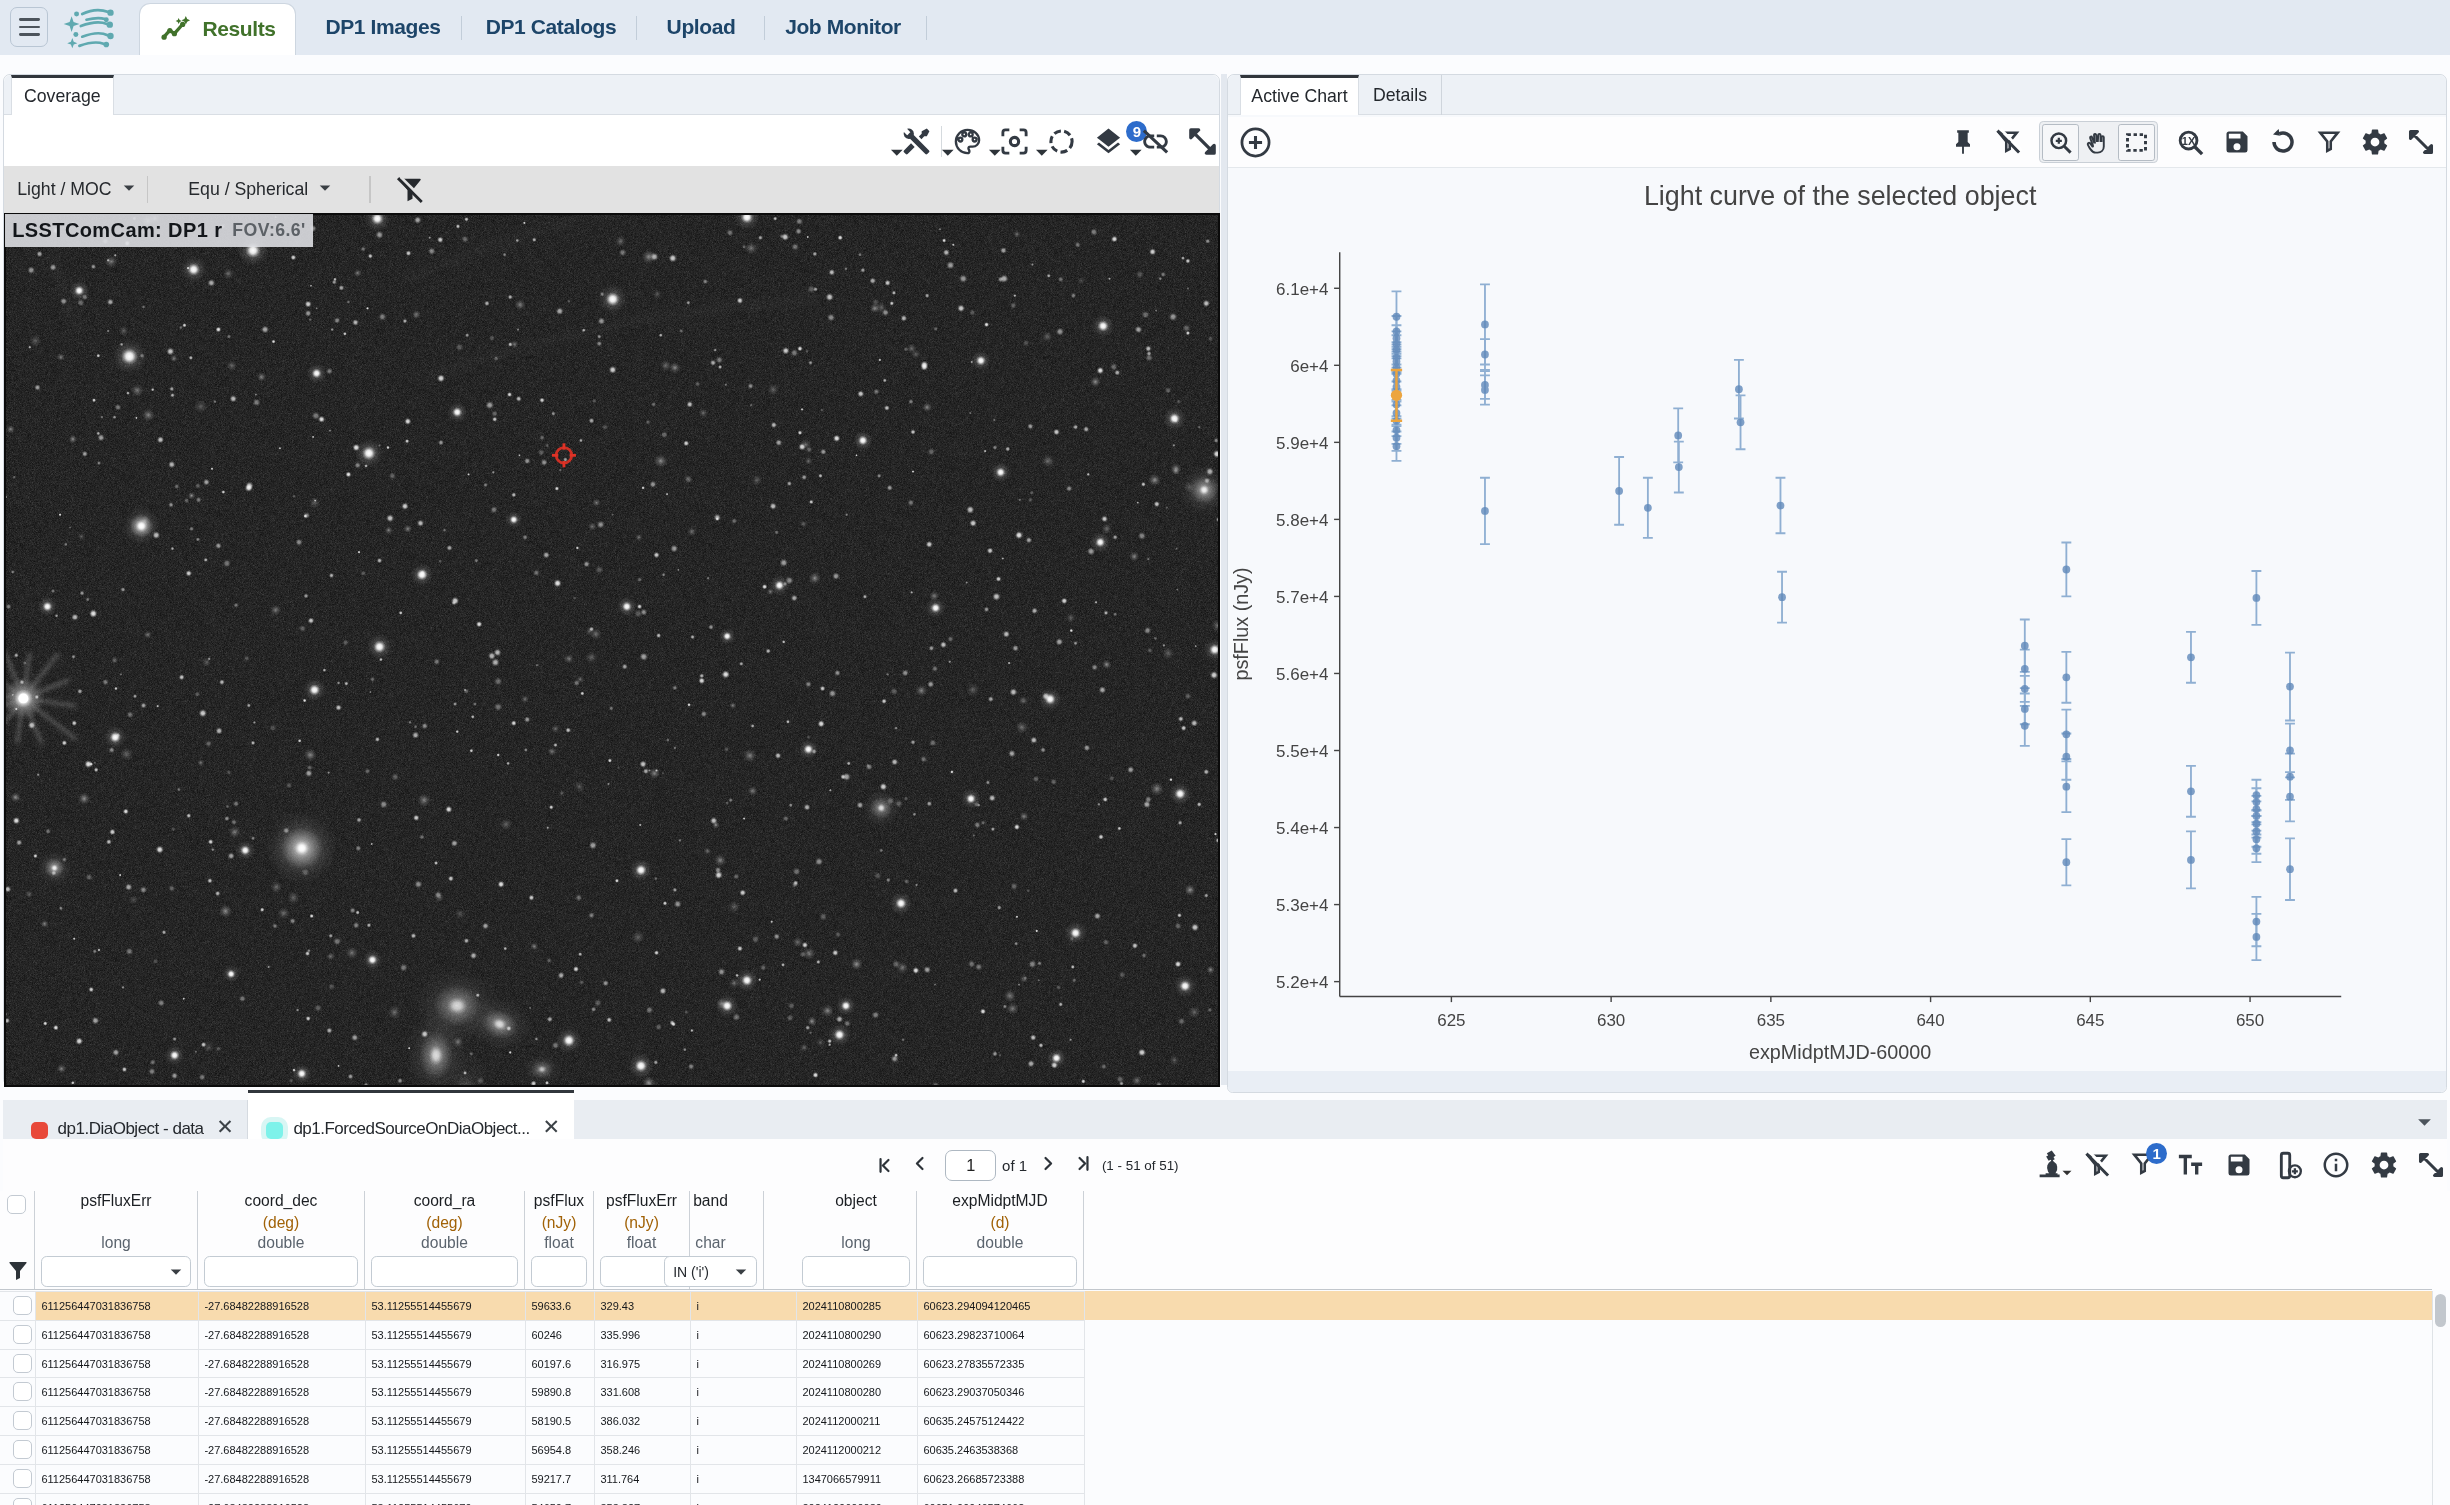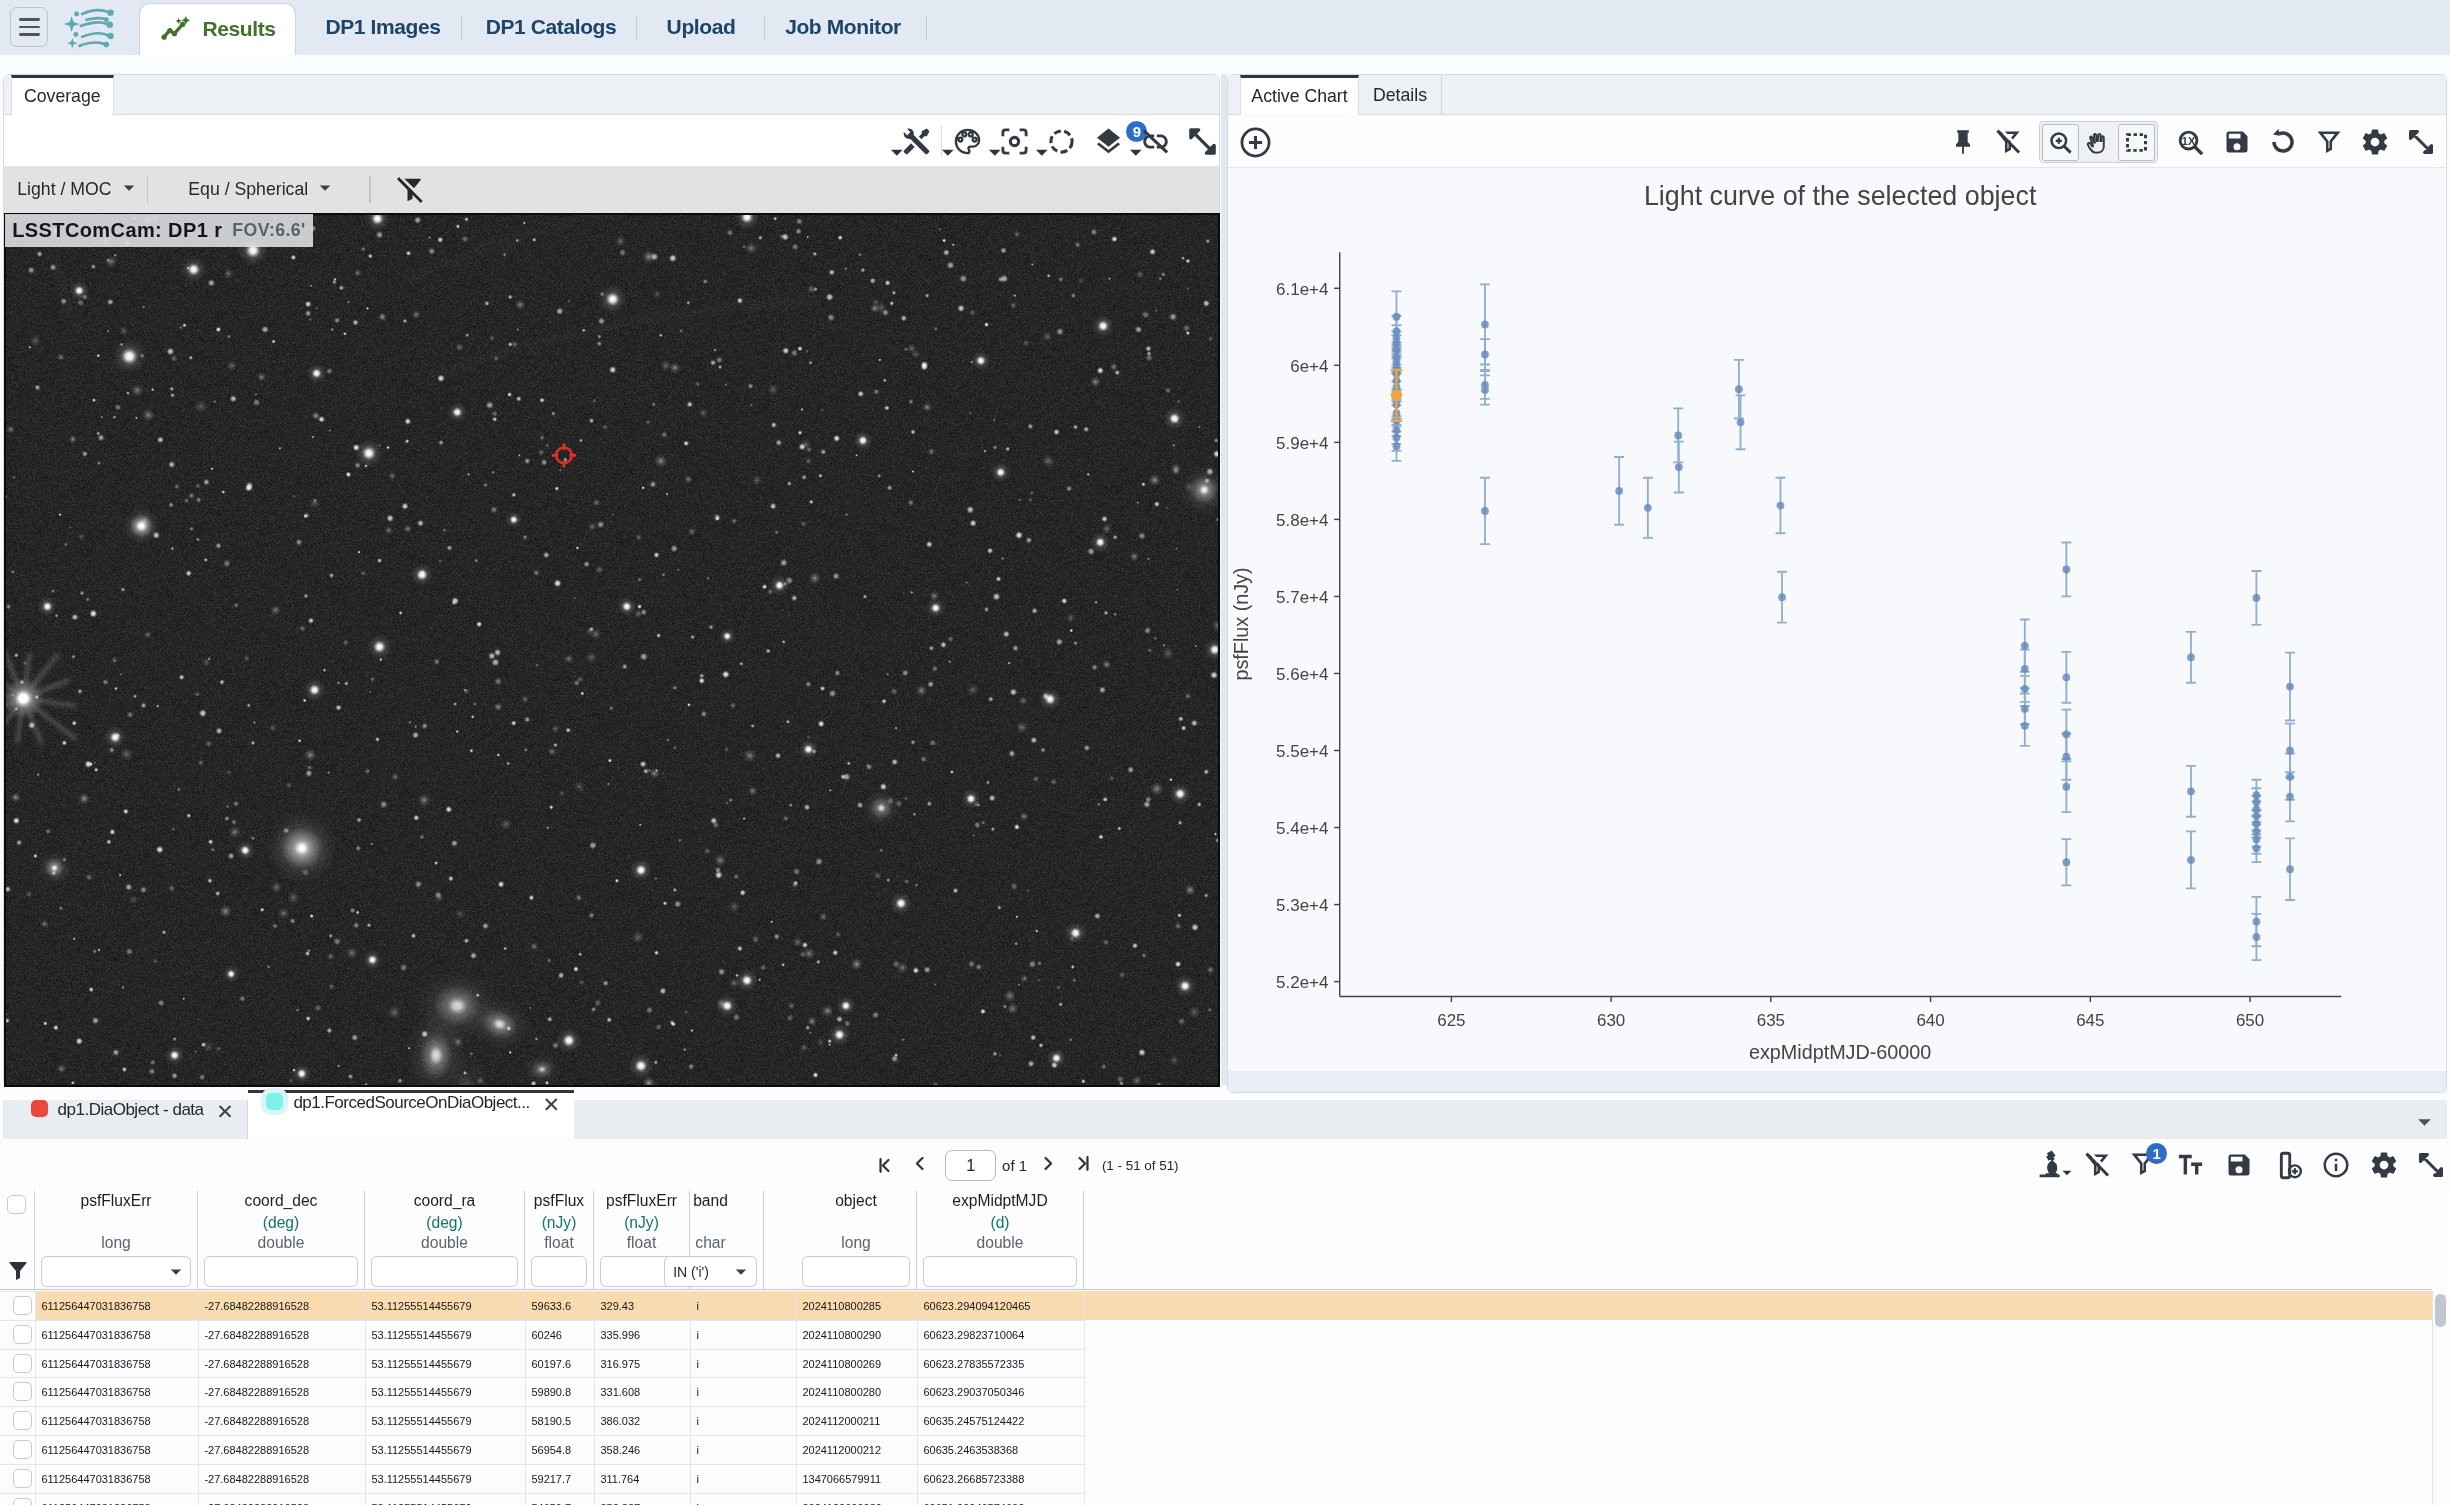--- a/index.html
+++ b/index.html
@@ -24,29 +24,29 @@
 .togg { width:38px; height:21px; border-radius:11.3px; background:#61676e; position:relative; }
 .togg i { position:absolute; left:2.1px; top:2.1px; width:17px; height:17px; background:#fff; border-radius:50%; }
 .hipsrow { position:absolute; left:0; top:91px; width:100%; height:47px; background:#e2e2e2; display:flex; align-items:center; font-size:17.7px; color:#26292d; }
 .imgtools { position:absolute; left:0; top:42px; width:100%; height:49px; background:#fff; display:flex; align-items:center; justify-content:flex-end; }
 .chartbar { position:absolute; left:0; top:42px; width:100%; height:51px; background:#fdfdfe; border-bottom:1.4px solid #e4e8ec; display:flex; align-items:center; }
 .badge { position:absolute; min-width:21px; height:21px; border-radius:10.6px; background:#2d6ccb; color:#fff; font-size:15px; display:flex; align-items:center; justify-content:center; font-weight:bold; }
 .zgroup { display:flex; align-items:center; border:1.4px solid #c9cfd6; border-radius:4.2px; background:#eef0f3; padding:1.4px; gap:1.4px; }
 .zbtn { display:flex; align-items:center; justify-content:center; width:37px; height:37px; }
 .zbtn.b { border:1.4px solid #b5bcc4; border-radius:2.8px; background:#f6f7f9; }
 .botstrip { left:2.8px; top:1100px; width:2444px; height:39px; background:#e9edf2; }
-.btab { position:absolute; display:flex; align-items:flex-start; font-size:17px; letter-spacing:-0.5px; color:#24282d; white-space:nowrap; }
+.btab { position:absolute; display:flex; align-items:flex-end; font-size:17px; letter-spacing:-0.5px; color:#24282d; white-space:nowrap; }
 .sqic { width:17px; height:17px; border-radius:5px; margin-right:10px; }
 .xmark { margin-left:12.7px; color:#3c4247; font-size:21px; }
 .pagrow { left:2.8px; top:1139px; width:2444px; height:52px; background:#fdfdfe; display:flex; align-items:center; font-size:15px; color:#24282d; }
 .pginput { width:51px; height:31px; border:1.4px solid #aeb8c2; border-radius:7px; text-align:center; font-size:16.3px; color:#222; display:flex; align-items:center; justify-content:center; background:#fff; }
 .thead { left:0px; top:1191px; width:2450px; height:99px; background:#fdfdfe; }
 .tcol { position:absolute; top:0; height:99px; border-right:1.4px solid #ccd1d7; }
 .cname { position:absolute; top:1.4px; width:100%; text-align:center; font-size:15.6px; color:#1b1e22; }
-.cunit { position:absolute; top:23px; width:100%; text-align:center; font-size:15.6px; color:#0f766e; }
+.cunit { position:absolute; top:23px; width:100%; text-align:center; font-size:15.6px; color:#a16207; }
 .ctype { position:absolute; top:43px; width:100%; text-align:center; font-size:15.6px; color:#5b646e; }
 .cfilt { position:absolute; left:5.7px; right:5.7px; top:65px; height:31px; border:1.4px solid #c3cbd3; border-radius:5.7px; background:#fff; }
 .hline { left:0; width:2432px; height:1.4px; background:#c2c7cd; }
 .trow { position:absolute; left:0; width:2432px; height:29px; font-size:11px; color:#15181c; }
 .tcell { position:absolute; top:0; height:29px; display:flex; align-items:center; padding-left:6.4px; }
 .cbx { width:19px; height:19px; border:1.4px solid #c3cad2; border-radius:5px; background:#fff; }
 .rowline { position:absolute; left:0; width:1084px; height:0.7px; background:#e2e5e9; }
 .colline { position:absolute; top:0; width:1.4px; background:#e2e5e9; }
 </style></head><body>
 

